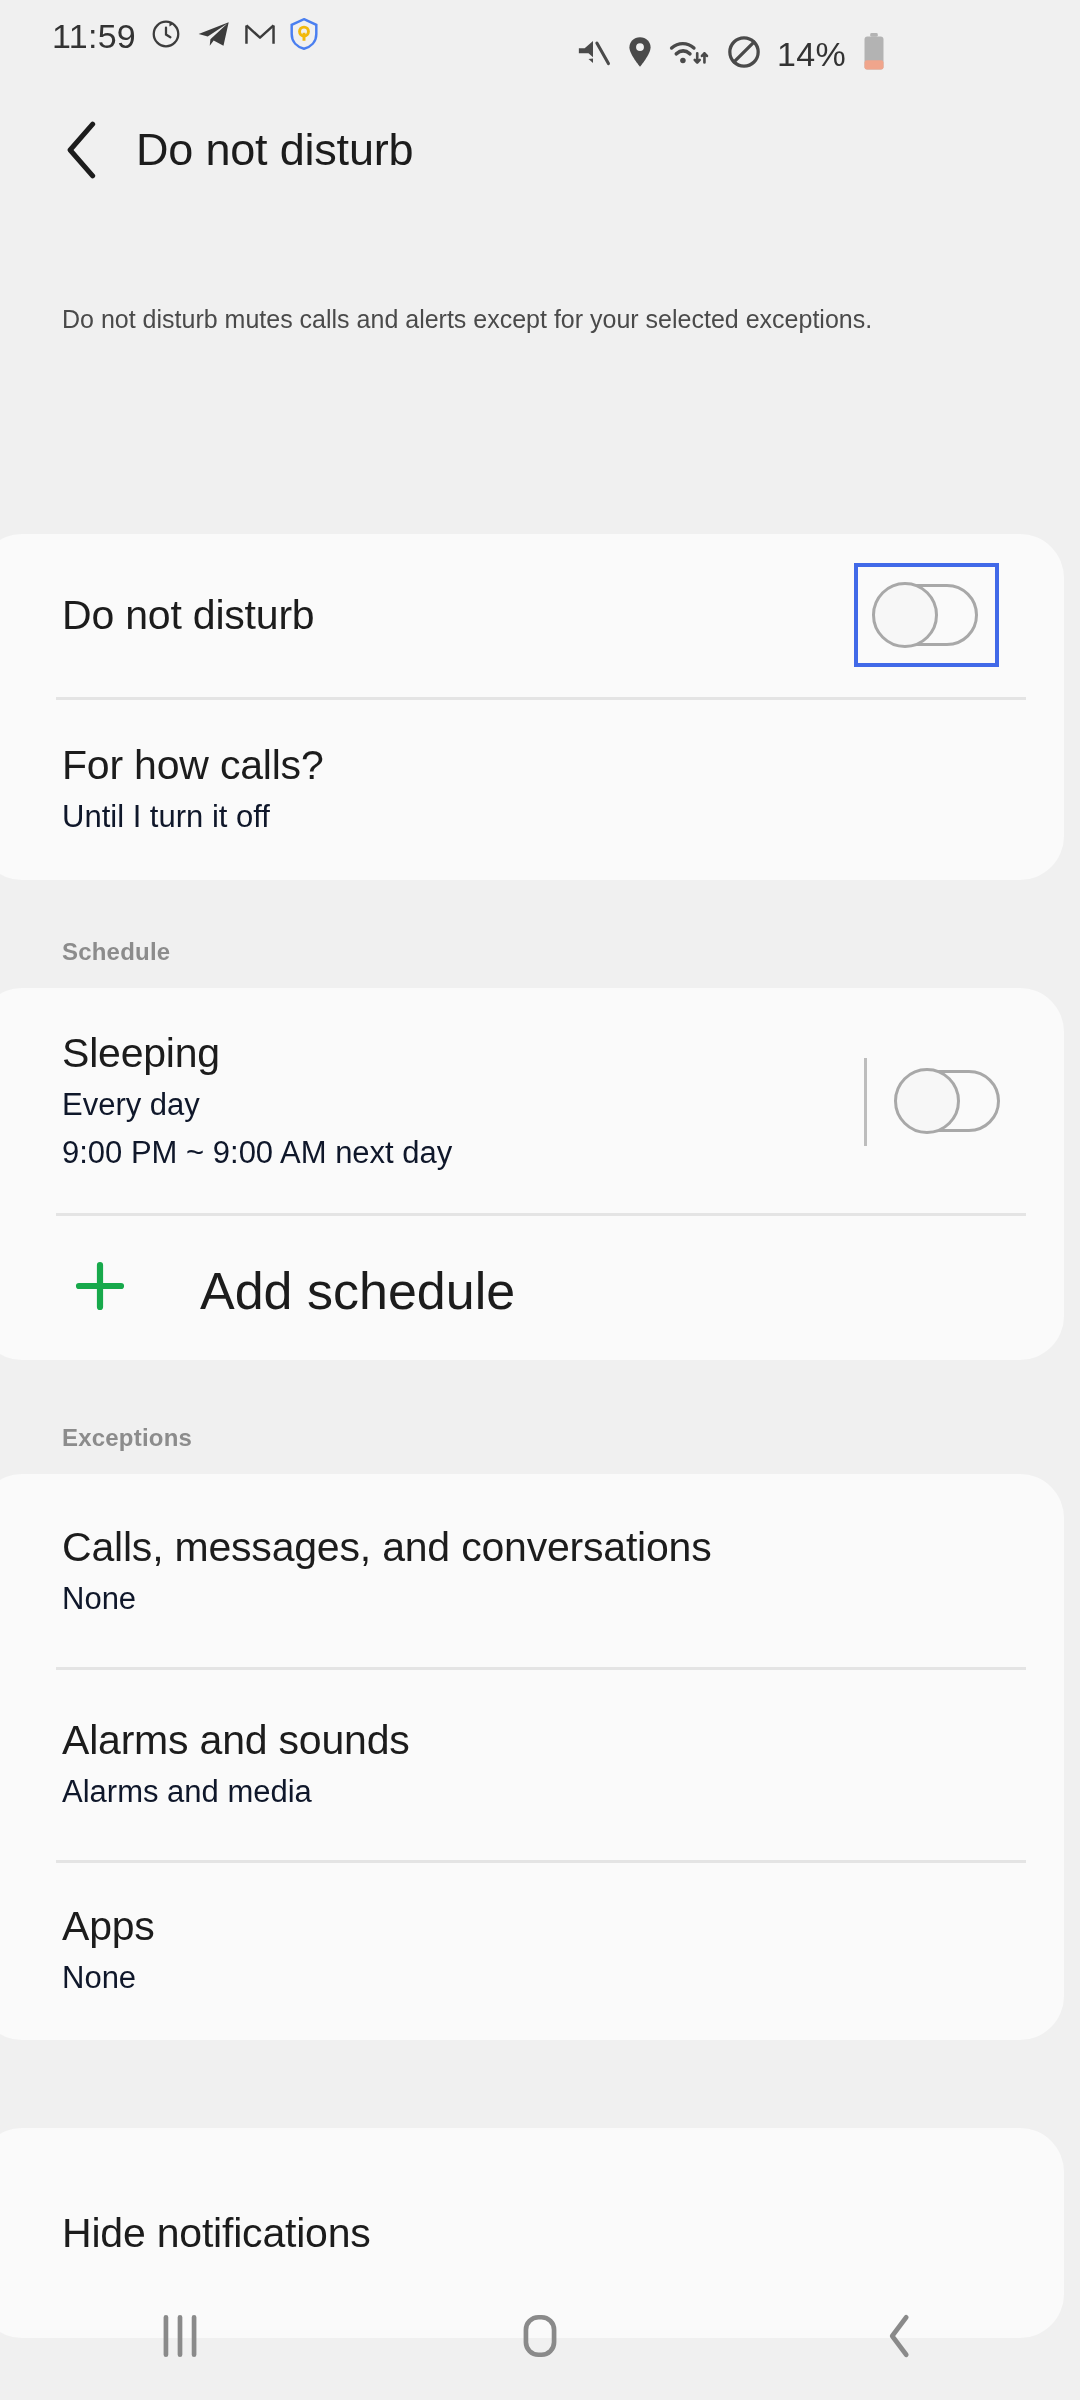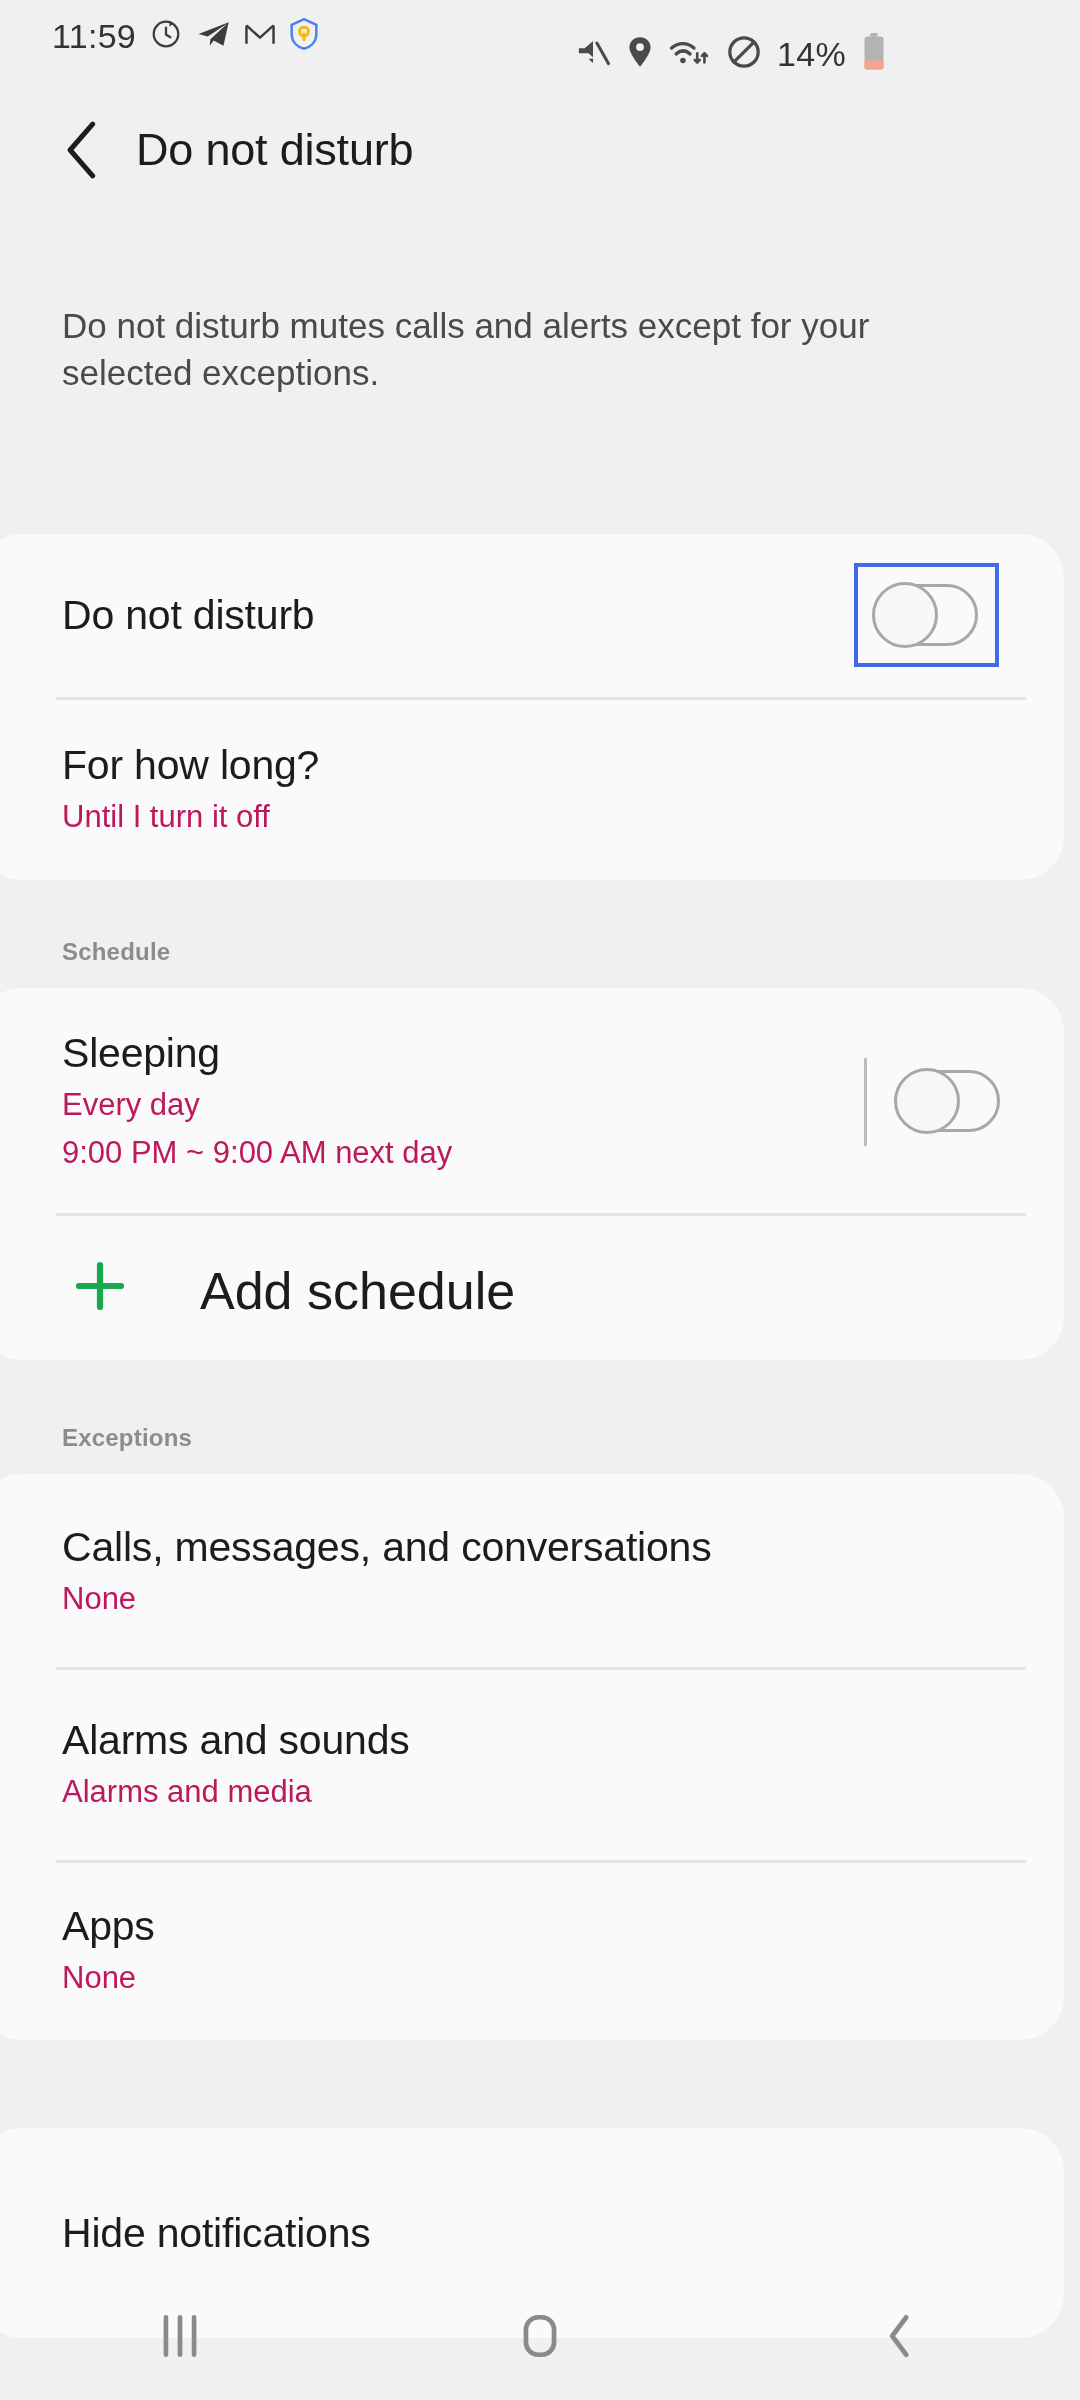--- a/index.html
+++ b/index.html
@@ -45,36 +45,36 @@
     margin-right:22px;
   }
   .page-title {
     font-size:45px; color:#1c1c1c; letter-spacing:-0.2px;
   }
 
   
   .desc {
     position:absolute; top:303px; left:62px;
     width:930px;
-    font-size:35px; line-height:1.34;
+    font-size:25px; line-height:1.34;
     color:#4a4a4a;
   }
 
   
   .card {
     position:absolute;
     left:-22px; width:1086px;
     background:#fafafa;
     border-radius:44px;
   }
 
   .row { position:relative; display:flex; align-items:center; }
   .row-text { padding-left:84px; }
   .row-title { font-size:41px; color:#1c1c1c; letter-spacing:-0.2px; }
-  .row-sub { font-size:31px; color:#be185d; margin-top:9px; line-height:1.22; }
+  .row-sub { font-size:31px; color:#0f172a; margin-top:9px; line-height:1.22; }
 
   .divider {
     position:absolute; left:78px; width:970px; height:3px;
     background:#e4e4e4;
   }
 
   
   .toggle {
     position:relative;
     width:104px; height:62px;
@@ -234,21 +234,21 @@
           <div class="knob"></div>
         </div>
       </div>
       <div class="focus-box" style="left:876px; top:29px; width:145px; height:104px;"></div>
     </div>
 
     <div class="divider" style="top:163px;"></div>
 
     <div class="row" style="position:absolute; top:163px; left:0; right:0; height:183px;">
       <div class="row-text">
-        <div class="row-title">For how long?</div>
+        <div class="row-title">For how calls?</div>
         <div class="row-sub">Until I turn it off</div>
       </div>
     </div>
   </div>
 
   <div class="section-head" style="top:938px;">Schedule</div>
 
   <div class="card" style="top:988px; height:372px;">
 
     <div class="row" style="position:absolute; top:0; left:0; right:0; height:225px;">

